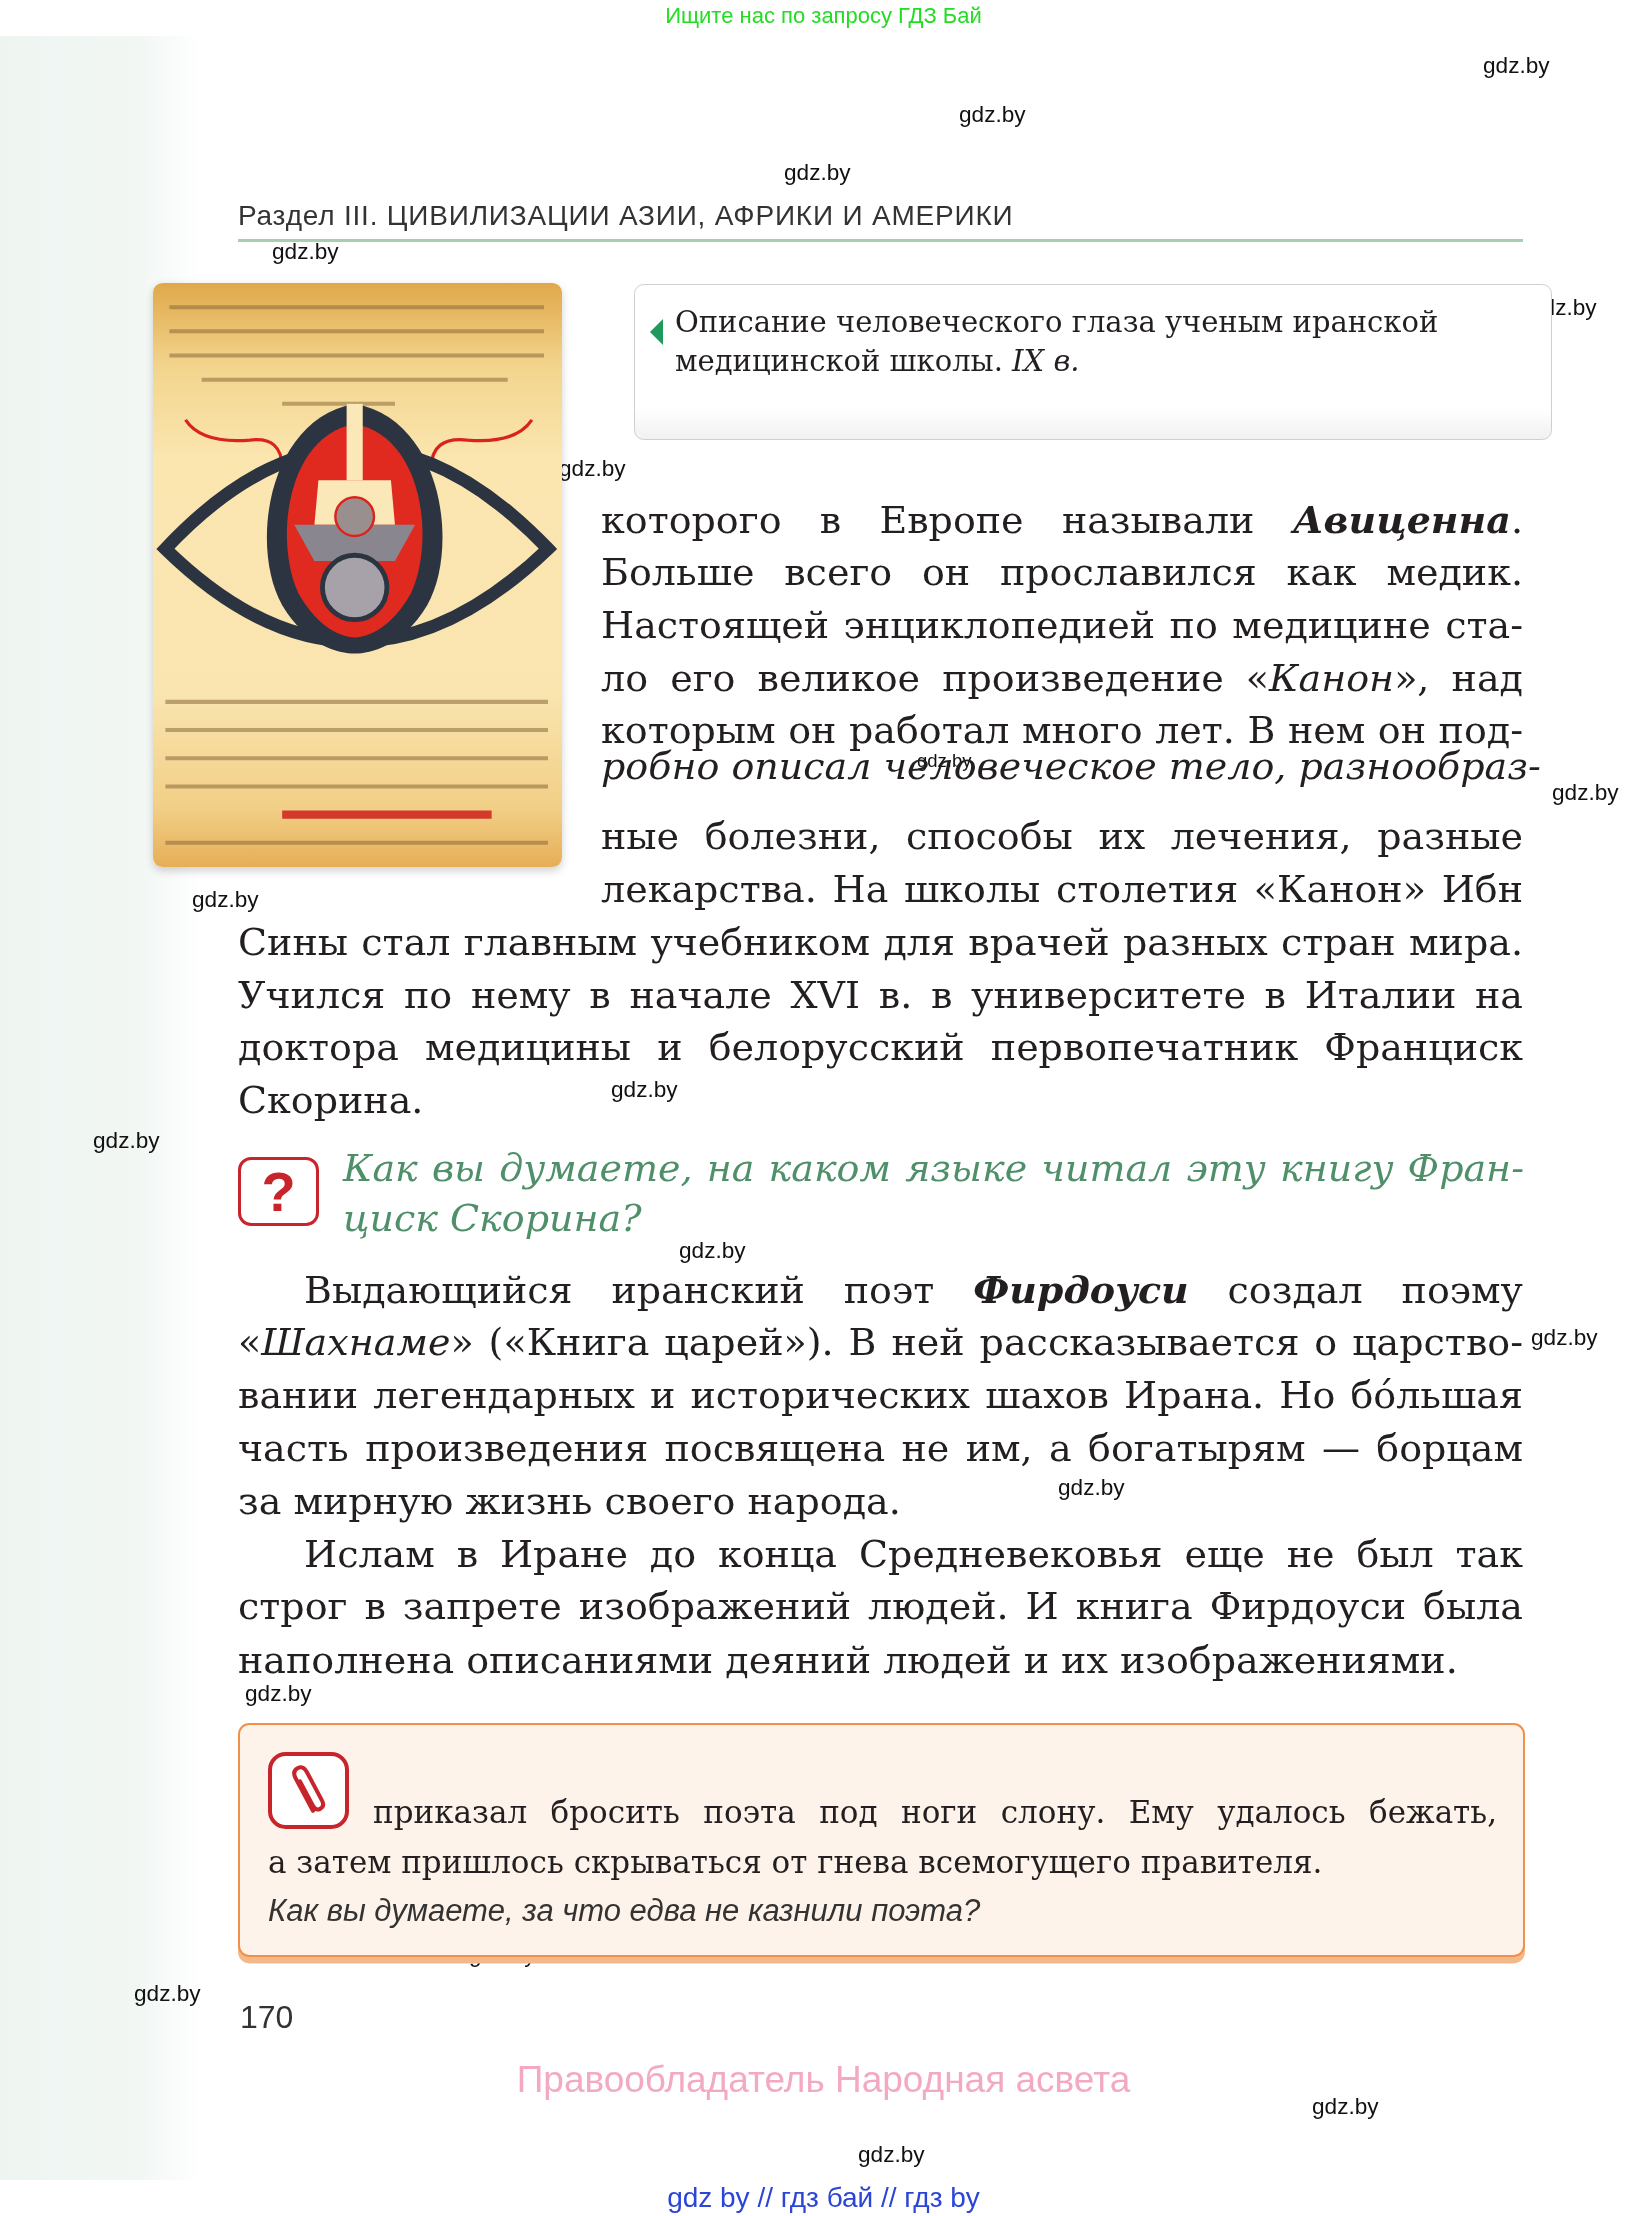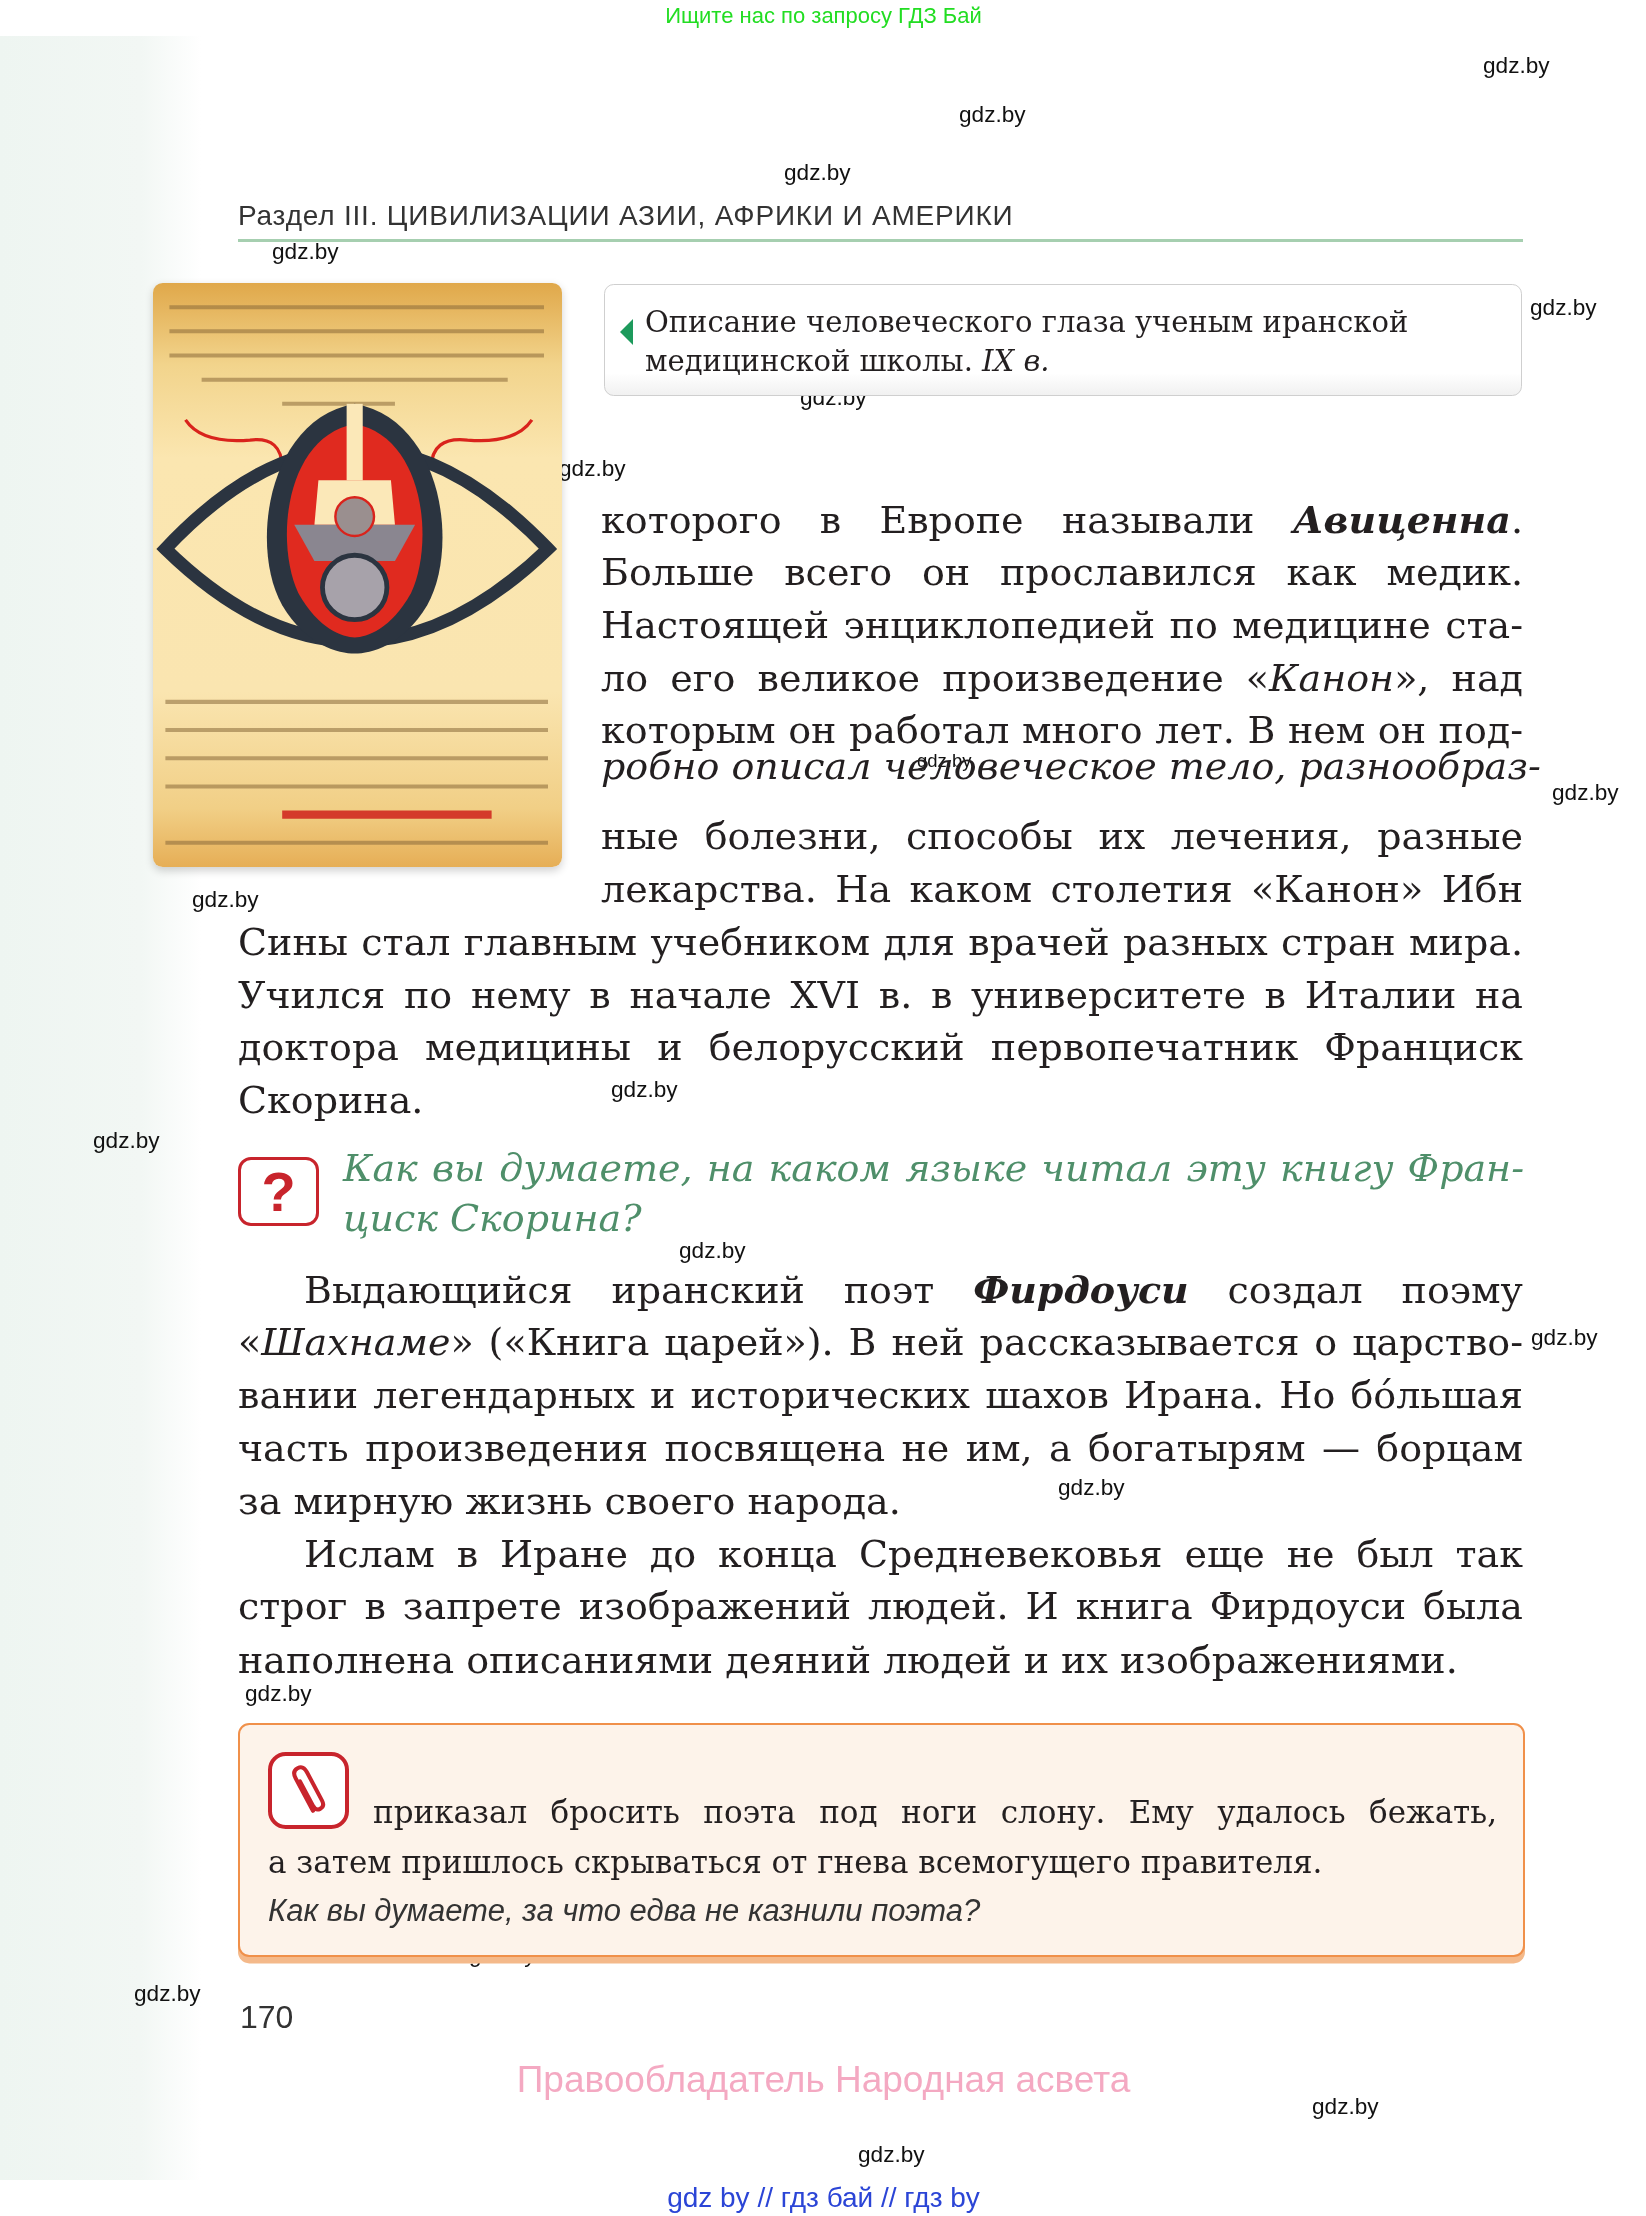--- a/index.html
+++ b/index.html
@@ -5,21 +5,21 @@
   html,body{margin:0;padding:0;}
   body{width:1647px;height:2216px;position:relative;background:#ffffff;overflow:hidden;font-family:"DejaVu Serif","Liberation Serif",serif;color:#231f20;}
   .abs{position:absolute;}
   .left-band{left:0;top:36px;width:201px;height:2144px;background:linear-gradient(to right,#eef5f1 0%,#f2f7f4 70%,rgba(255,255,255,0) 100%);}
   .top-banner{top:3.2px;left:0;width:1647px;text-align:center;font-family:"Liberation Sans",sans-serif;font-size:22px;color:#22dd22;}
   .wm{font-family:"Liberation Sans",sans-serif;font-size:22.6px;color:#111;white-space:nowrap;}
   .wm.sm{font-size:18.5px;}
   .section-header{left:238px;top:200px;font-family:"Liberation Sans",sans-serif;font-size:28px;letter-spacing:0.8px;color:#333;}
   .header-rule{left:238px;top:239px;width:1285px;height:3.2px;background:#a6cfb0;}
   .figure{left:153px;top:283px;width:409px;height:584px;border-radius:9.7px;overflow:hidden;box-shadow:0 3.2px 8px rgba(0,0,0,0.18);background:linear-gradient(180deg,#e0a84a 0%,#f2d48c 14%,#fbe6b0 30%,#fae5b0 70%,#f1cf86 90%,#e6ae56 100%);}
-  .caption-box{left:604px;top:284px;width:918px;height:112px;border:1.6px solid #cfcfcf;border-radius:9.7px;background:linear-gradient(180deg,#ffffff 0%,#ffffff 80%,#f1f1f1 100%);box-sizing:border-box;}
+  .caption-box{left:634px;top:284px;width:918px;height:156px;border:1.6px solid #cfcfcf;border-radius:9.7px;background:linear-gradient(180deg,#ffffff 0%,#ffffff 80%,#f1f1f1 100%);box-sizing:border-box;}
   .caption-arrow{position:absolute;left:14.5px;top:34px;width:0;height:0;border-top:13px solid transparent;border-bottom:13px solid transparent;border-right:13px solid #1d9a5c;}
   .caption-text{position:absolute;left:40px;top:17.7px;width:854px;font-size:29px;line-height:39px;color:#231f20;}
   .caption-text i{font-style:italic;}
   .body-line{font-size:38px;line-height:52px;text-align:justify;text-align-last:justify;white-space:nowrap;}
   .body-line.last{text-align-last:left;}
   .col-narrow{left:601px;width:922px;}
   .col-wide{left:238px;width:1285px;}
   .indent{text-indent:66px;}
   .q-icon{left:238px;top:1157px;width:81px;height:69px;border:3.2px solid #c8242c;border-radius:13px;box-sizing:border-box;background:#fff;display:flex;align-items:center;justify-content:center;color:#c8242c;font-family:"Liberation Sans",sans-serif;font-weight:bold;font-size:56px;}
   .q-text{left:343px;width:1181px;font-size:38px;line-height:50px;font-style:italic;color:#4f8f6a;}
@@ -100,21 +100,21 @@
   <div class="caption-text"><span>Описание человеческого глаза ученым иранской медицинской школы.</span> <i>IX в.</i></div>
 </div>
 
 <div class="abs body-line col-narrow" style="top:494px;"><span>которого в Европе называли</span> <b><i>Авиценна</i></b><span>.</span></div>
 <div class="abs body-line col-narrow" style="top:546px;">Больше всего он прославился как медик.</div>
 <div class="abs body-line col-narrow" style="top:599px;">Настоящей энциклопедией по медицине ста-</div>
 <div class="abs body-line col-narrow" style="top:652px;"><span>ло его великое произведение «</span><i>Канон</i><span>», над</span></div>
 <div class="abs body-line col-narrow" style="top:704px;">которым он работал много лет. В нем он под-</div>
 <div class="abs body-line col-narrow" style="top:740px;font-style:italic;">робно описал человеческое тело, разнообраз-</div>
 <div class="abs body-line col-narrow" style="top:810px;">ные болезни, способы их лечения, разные</div>
-<div class="abs body-line col-narrow" style="top:863px;">лекарства. На каком столетия «Канон» Ибн</div>
+<div class="abs body-line col-narrow" style="top:863px;">лекарства. На школы столетия «Канон» Ибн</div>
 <div class="abs body-line col-wide" style="top:916px;">Сины стал главным учебником для врачей разных стран мира.</div>
 <div class="abs body-line col-wide" style="top:969px;">Учился по нему в начале XVI в. в университете в Италии на</div>
 <div class="abs body-line col-wide" style="top:1021px;">доктора медицины и белорусский первопечатник Франциск</div>
 <div class="abs body-line col-wide last" style="top:1074px;">Скорина.</div>
 
 <div class="abs q-icon">?</div>
 <div class="abs q-text body-line" style="top:1143px;">Как вы думаете, на каком языке читал эту книгу Фран-</div>
 <div class="abs q-text body-line last" style="top:1193px;">циск Скорина?</div>
 
 <div class="abs body-line col-wide indent" style="top:1264px;"><span>Выдающийся иранский поэт</span> <b><i>Фирдоуси</i></b> <span>создал поэму</span></div>

